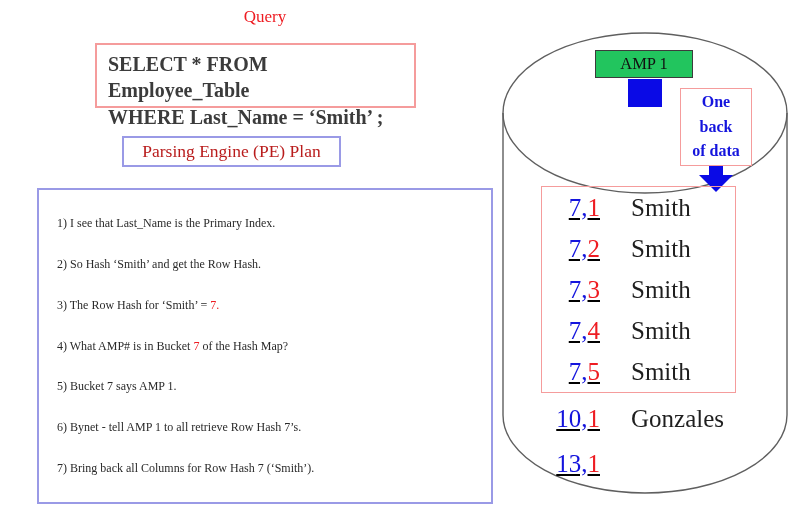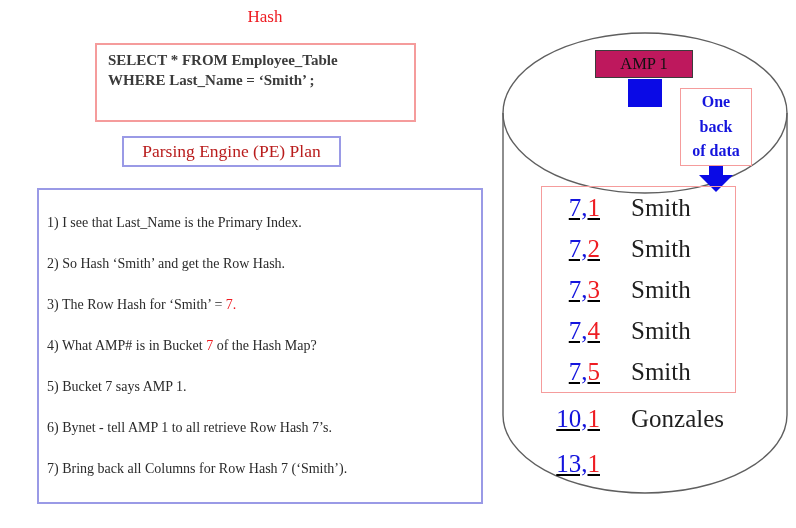--- a/index.html
+++ b/index.html
@@ -11,45 +11,45 @@
   .abs{position:absolute;}
 
   
   .query-label{
     left:110px;top:7px;width:310px;text-align:center;
     color:#ee1c22;font-size:17px;
   }
   .query-box{
     left:95px;top:43px;width:301px;height:50px;
     border:2px solid #f59c9c;
-    padding:6px 5px 19px 11px;
-    color:#3b3b3b;font-weight:bold;font-size:15px;line-height:1.32;
+    padding:6px 5px 5px 11px;
+    color:#3b3b3b;font-weight:bold;font-size:20px;line-height:1.32;
   }
   .pe-box{
     left:122px;top:136px;width:215px;height:27px;
     border:2px solid #9a9ae6;
     color:#b91c1c;font-size:17.5px;text-align:center;line-height:27px;
   }
   .steps-box{
     left:37px;top:188px;width:434px;height:312px;
     border:2px solid #9a9ae6;
     display:flex;flex-direction:column;justify-content:space-evenly;
-    padding-left:8px;
-    color:#2a2a2a;font-size:14px;
+    padding-left:18px;
+    color:#2a2a2a;font-size:12px;
   }
   .step{white-space:nowrap;}
   .red{color:#ee1c22;}
   .blue{color:#1414dd;}
 
   
   svg.layer{left:0;top:0;width:796px;height:528px;pointer-events:none;}
 
   .amp-box{
     left:595px;top:50px;width:96px;height:26px;
-    background:#be185d;border:1.5px solid #3c3c3c;
+    background:#22c55e;border:1.5px solid #3c3c3c;
     color:#111;font-size:16.5px;text-align:center;line-height:26px;
   }
   .blue-square{
     left:628px;top:79px;width:34px;height:28px;
     background:#0a0ae6;
   }
   .block-note{
     left:680px;top:88px;width:70px;height:76px;
     border:1.5px solid #f59c9c;
     display:flex;flex-direction:column;justify-content:center;align-items:center;
@@ -74,21 +74,21 @@
 <body>
 
 <svg class="layer abs" viewBox="0 0 796 528" xmlns="http://www.w3.org/2000/svg">
   <g fill="none" stroke="#5f5f5f" stroke-width="1.4">
     <path d="M503 113 L503 415 A142 78 0 0 0 787 415 L787 113"></path>
     <ellipse cx="645" cy="113" rx="142" ry="80"></ellipse>
   </g>
   <path d="M709 166 h14 v9 h10 l-17 17 l-17 -17 h10 z" fill="#0a0ae6" stroke="none"></path>
 </svg>
 
-<div class="abs query-label">Hash</div>
+<div class="abs query-label">Query</div>
 
 <div class="abs query-box">
   <div>SELECT * FROM Employee_Table</div>
   <div>WHERE Last_Name = ‘Smith’ ;</div>
 </div>
 
 <div class="abs pe-box">Parsing Engine (PE) Plan</div>
 
 <div class="abs steps-box">
   <div class="step"><span>1) I see that Last_Name is the Primary Index.</span><span class="red"></span><span></span></div>

